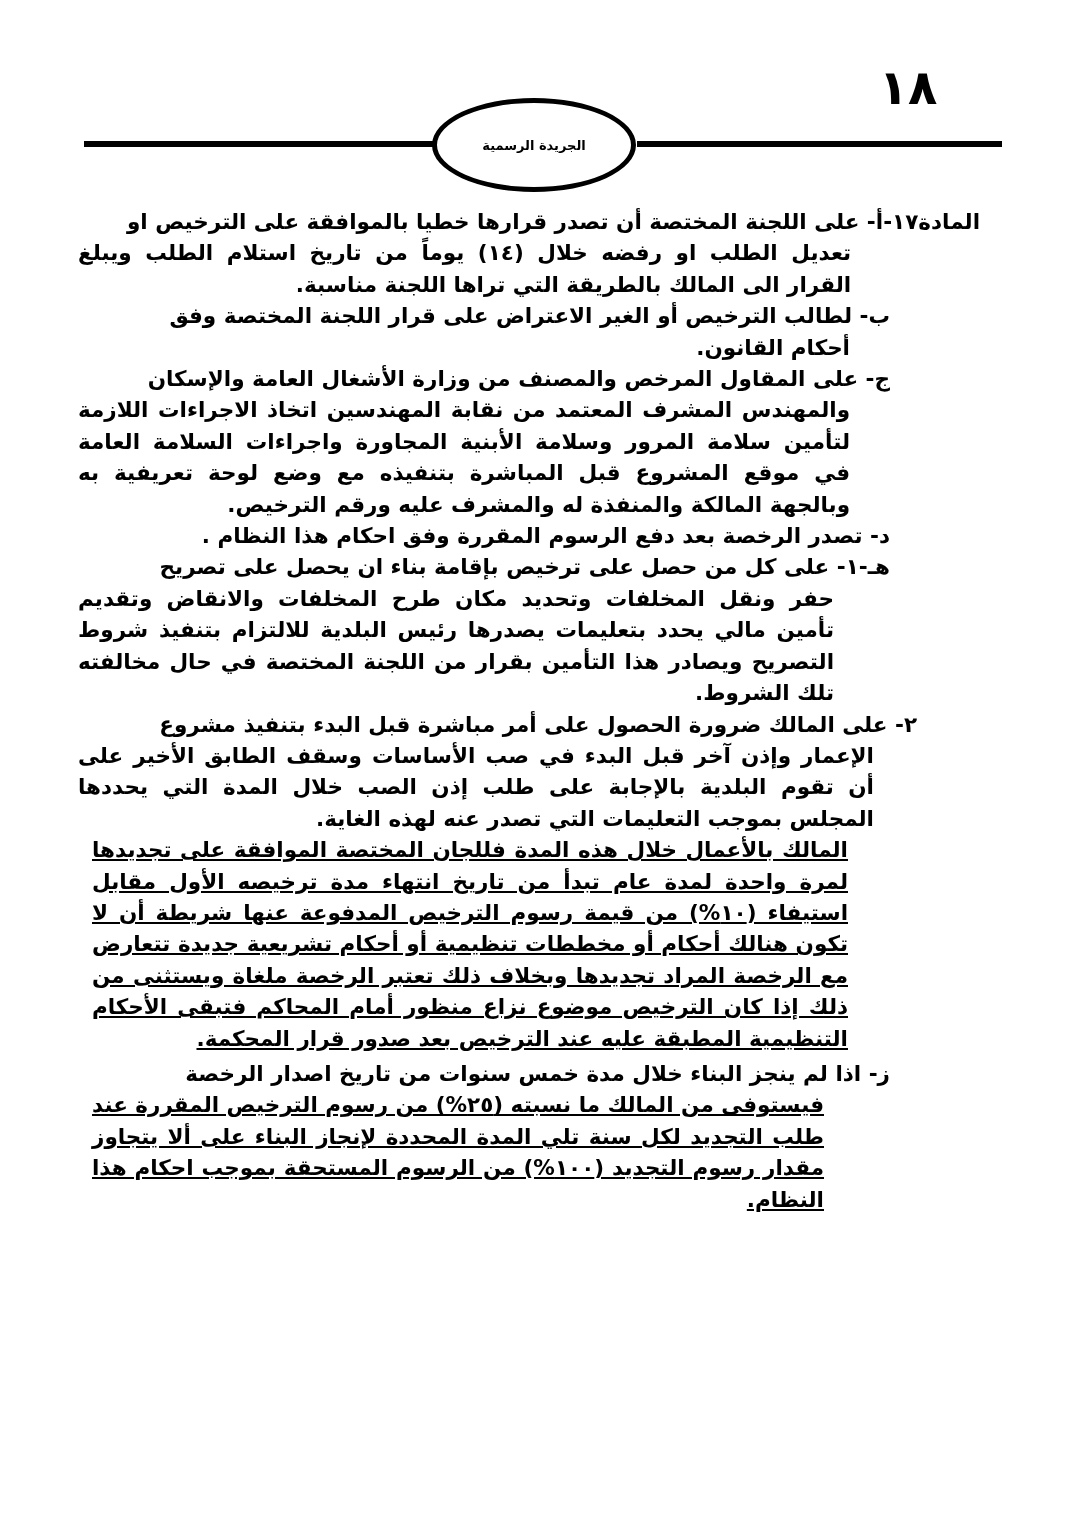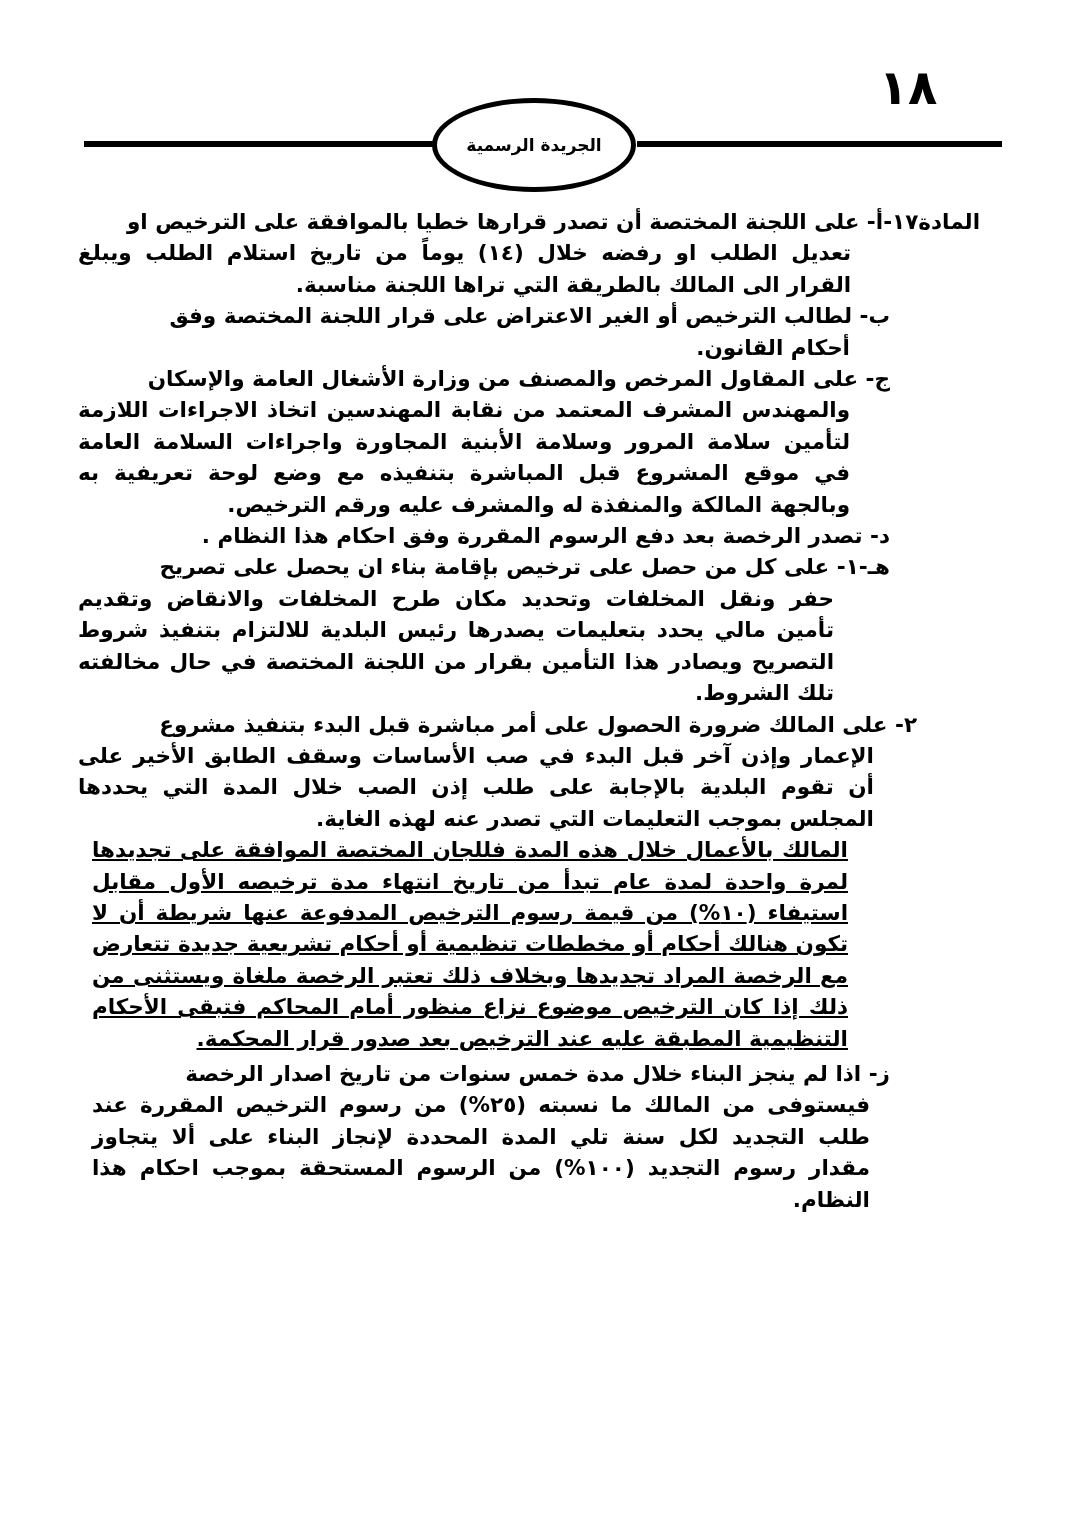--- a/index.html
+++ b/index.html
@@ -16,37 +16,37 @@
     .rule {
       position: absolute; top: 141px; height: 6px; background: #000;
     }
     .rule.left { left: 84px; width: 360px; }
     .rule.right { left: 637px; width: 365px; }
     .masthead {
       position: absolute; top: 98px; left: 432px; width: 204px; height: 94px;
       border: 5px solid #000; border-radius: 50%; box-sizing: border-box;
       display: flex; align-items: center; justify-content: center; background: #fff;
     }
-    .masthead span { font-size: 17px; font-weight: bold; direction: rtl; }
+    .masthead span { font-size: 13px; font-weight: bold; direction: rtl; }
     .content {
       position: absolute; top: 206px; left: 78px; width: 902px;
       direction: rtl; font-size: 21.5px; font-weight: bold; line-height: 31.4px;
     }
     .article-head { display: flex; }
     .article-label { flex: 0 0 auto; white-space: nowrap; text-align: right; }
     .clause { position: relative; text-align: justify; text-align-last: right; }
     .clause .mark { display: inline; white-space: nowrap; }
     .c-a { padding-right: 0; }
     .c-b, .c-c, .c-d, .c-h1 { margin-right: 90px; }
     .c-h2 { margin-right: 63px; }
     .c-w, .c-z { margin-right: 90px; }
     .indent { display: block; margin-right: 40px; }
     .c-h1 .indent, .c-h2 .indent { margin-right: 40px; }
     .c-w .indent { margin-right: 42px; margin-left: 14px; text-decoration: underline; }
-    .c-z .indent { margin-right: 20px; margin-left: 14px; }
+    .c-z .indent { margin-right: 66px; margin-left: 14px; text-decoration: underline; }
     .first-line { display: block; }
     .c-w .first-line, .c-z .first-line { margin-left: 14px; }
   </style>
 </head>
 <body>
 
 <div class="page-number">١٨</div>
 
 <div class="rule left"></div>
 <div class="rule right"></div>

